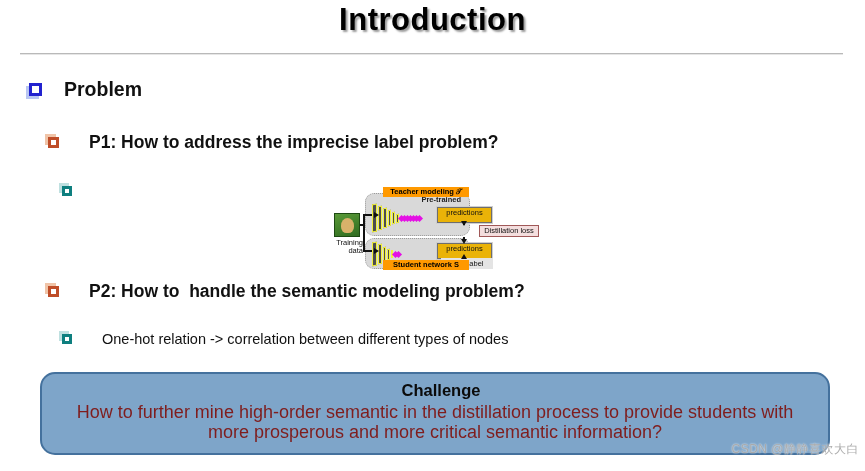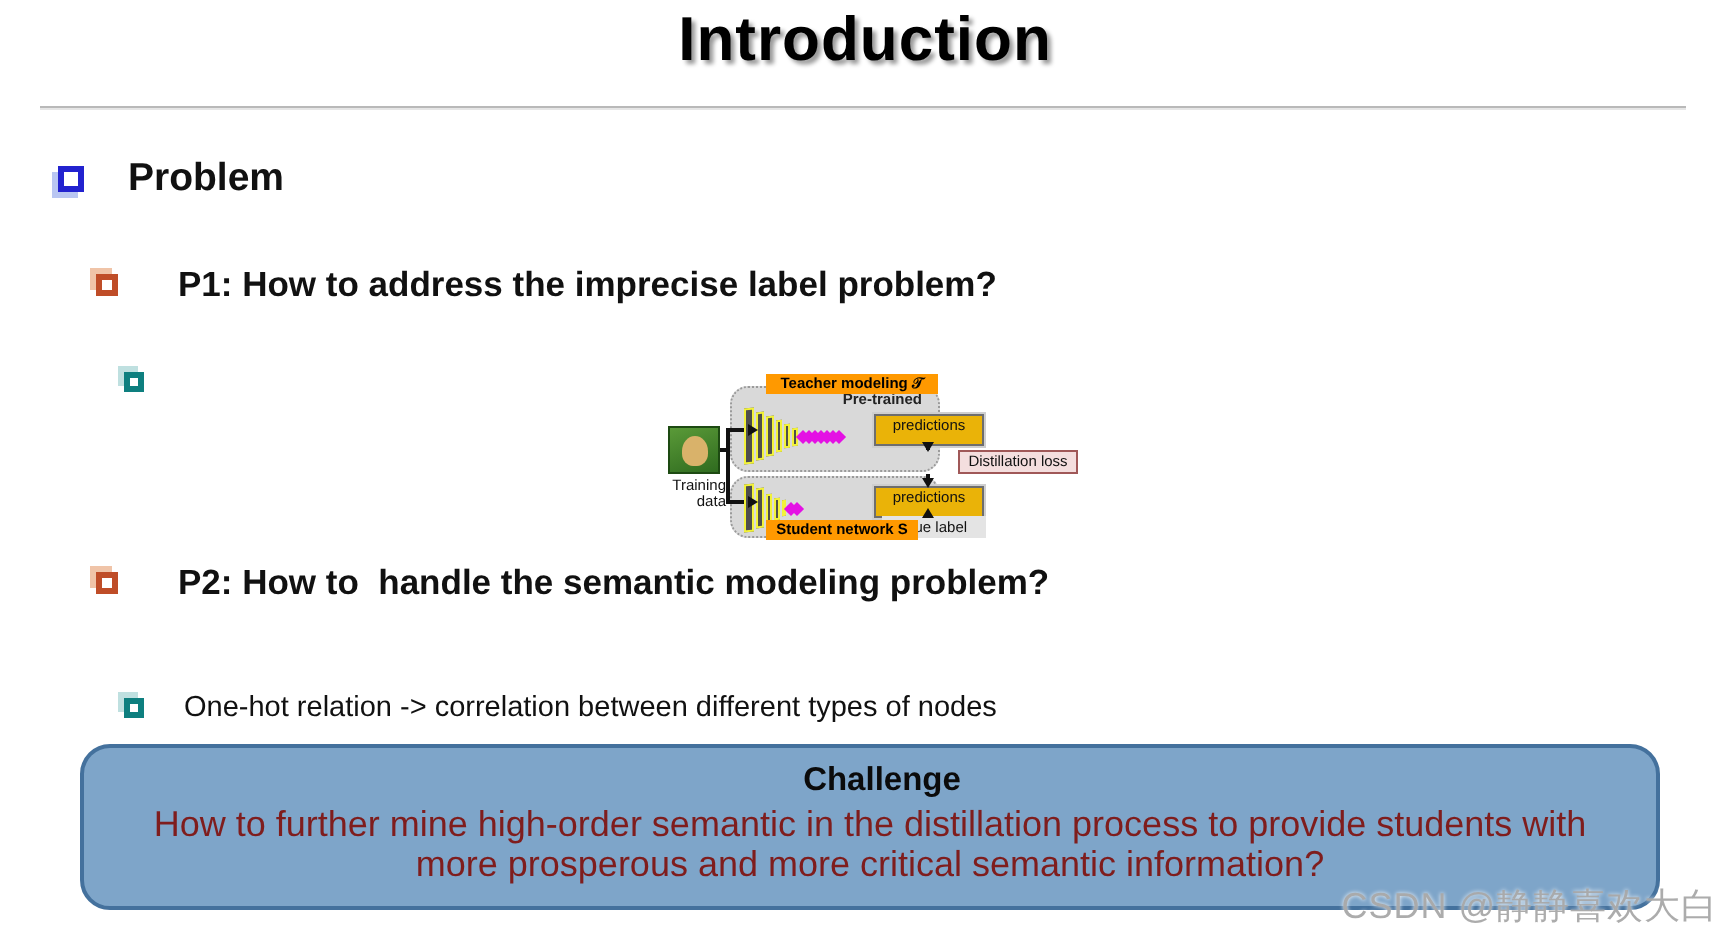--- a/index.html
+++ b/index.html
@@ -24,21 +24,21 @@
 
   
   .fig { position:absolute; left:331px; top:187px; width:170px; height:84px; }
   .netbox { position:absolute; left:34px; width:105px; background:#d9d9d9;
     border:1px dotted #9a9a9a; border-radius:9px; }
   .teacher-box { top:6px; height:43px; }
   .student-box { top:51px; height:31px; }
   .tag { position:absolute; background:#ff9900; color:#000; font-size:7.5px;
     font-weight:700; text-align:center; line-height:10px; height:10px; z-index:3; }
   .teacher-tag { left:52px; top:0; width:86px; }
-  .student-tag { left:52px; top:73px; width:76px; }
+  .student-tag { left:52px; top:73px; width:86px; }
   .pretrained { position:absolute; left:44px; top:8px; width:86px; text-align:right;
     font-size:7.5px; font-weight:700; color:#222; z-index:2; }
   .layers { position:absolute; display:flex; align-items:center; z-index:2; }
   .layers-teacher { left:41px; top:15px; height:32px; }
   .layers-student { left:41px; top:54px; height:26px; }
   .bar { background:#4d4d4d; border:1px solid #f2f23a; margin-right:1px; transform:skewY(-6deg); }
   .diamond { width:5px; height:5px; background:#e411e4; transform:rotate(45deg); margin:0 -1px; }
   .dog { position:absolute; left:3px; top:26px; width:26px; height:24px;
     background:linear-gradient(160deg,#5a9a38 0%,#2f6b1f 100%); border:1px solid #1d4a12; }
   .dog-shape { position:absolute; left:6px; top:4px; width:13px; height:15px;
@@ -62,21 +62,21 @@
   .arr-right { position:absolute; width:0; height:0; border-top:3px solid transparent;
     border-bottom:3px solid transparent; border-left:5px solid #111; z-index:2; }
 
   
   .challenge { position:absolute; left:40px; top:372px; width:790px; height:83px;
     background:#7ea5c9; border:2.5px solid #44719d; border-radius:15px;
     text-align:center; padding-top:7px; }
   .challenge-title { font-size:16.5px; font-weight:700; color:#0b0b0b; margin-bottom:2px;margin-left:12px; }
   .challenge-line { font-size:18px; color:#7f1d1d; line-height:20px; }
 
-  .watermark { position:absolute; right:6px; top:441px; font-size:18px;
+  .watermark { position:absolute; right:6px; top:441px; font-size:12px;
     color:rgba(168,168,168,0.95); text-shadow:0 0 2px #ffffff; letter-spacing:0.5px; }
 </style>
 </head>
 <body>
 
 <div class="slide">
 
   <div class="title">Introduction</div>
   <div class="divider"></div>
 
@@ -149,21 +149,21 @@
     <div class="arr-down" style="left:130px; top:52px;"></div>
     <div class="vline" style="left:132px; top:68px; height:4px;"></div>
     <div class="arr-up" style="left:130px; top:67px;"></div>
   </div>
 
   <div class="row" style="top:281px; left:45px;">
     <span class="bullet b2"></span>
     <span class="t2">P2: How to  handle the semantic modeling problem?</span>
   </div>
 
-  <div class="row" style="top:346px; left:62px;">
+  <div class="row" style="top:331px; left:62px;gap:10px;">
     <span class="bullet b3"></span>
     <span class="t3">One-hot relation -&gt; correlation between different types of nodes</span>
   </div>
 
   <div class="challenge">
     <div class="challenge-title">Challenge</div>
     <div class="challenge-line">How to further mine high-order semantic in the distillation process to provide students with</div>
     <div class="challenge-line">more prosperous and more critical semantic information?</div>
   </div>
 

